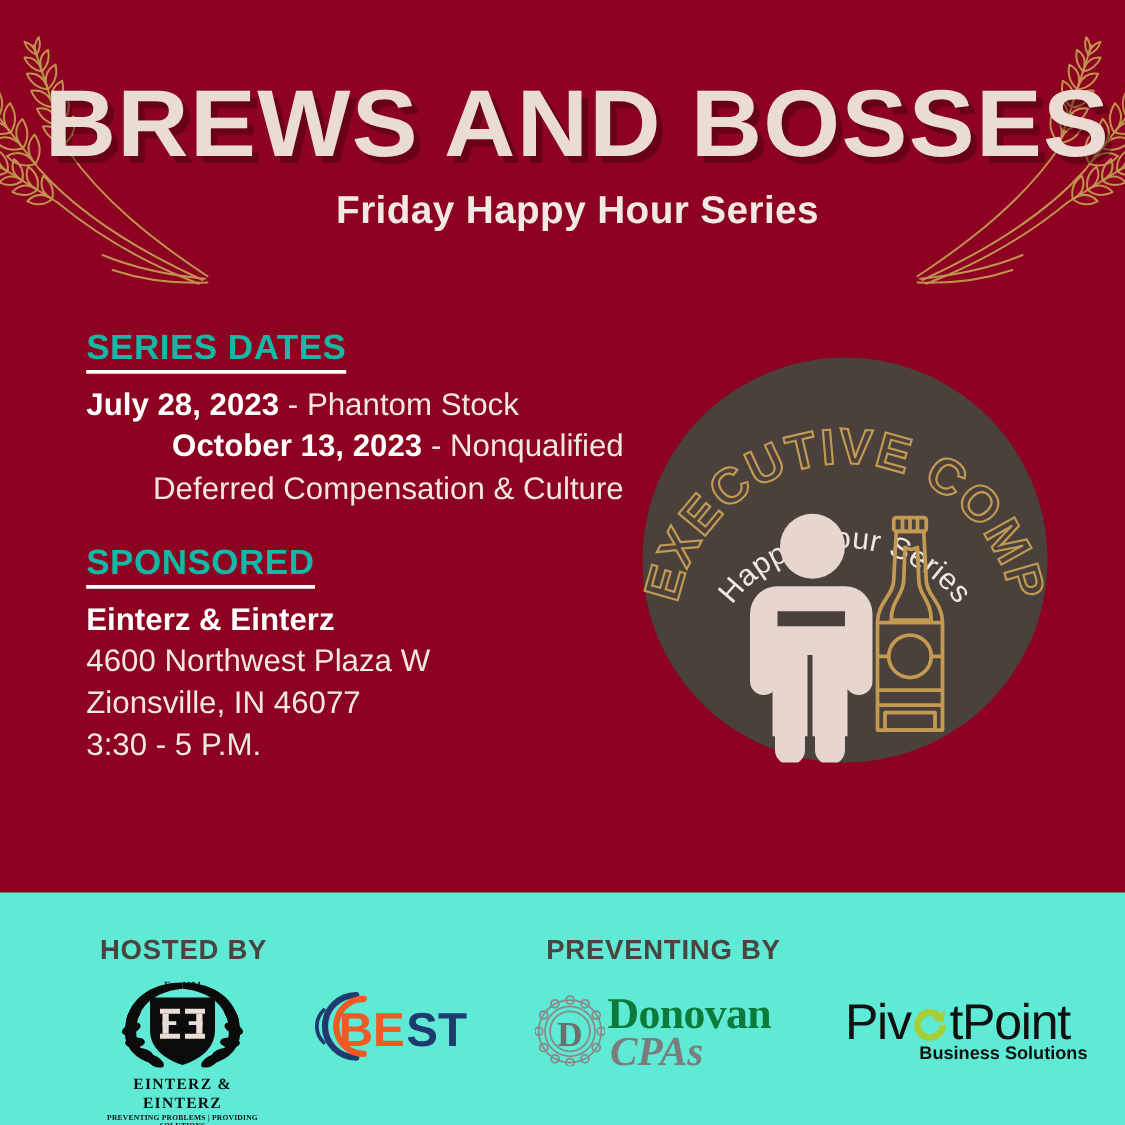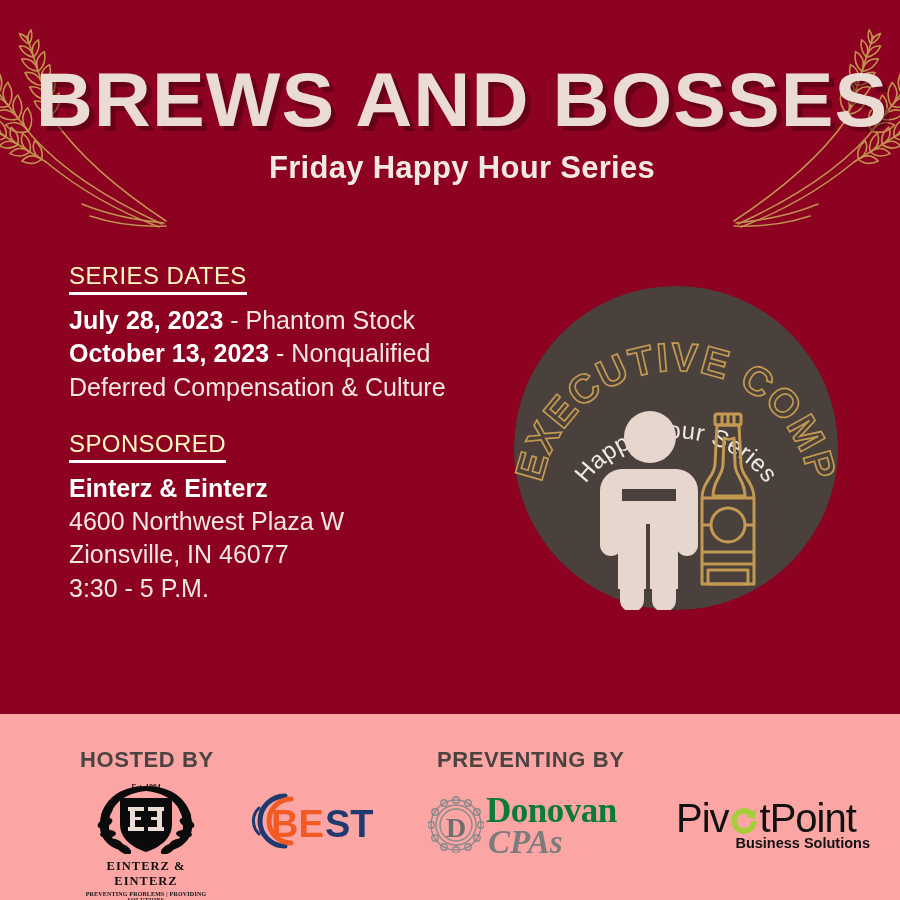--- a/index.html
+++ b/index.html
@@ -30,26 +30,26 @@
   }
   .subtitle{
     margin:0;padding-top:14px;
     font-size:31px;font-weight:700;color:#F3E9E4;
     letter-spacing:0.3px;
   }
 
   
   .info{position:absolute;left:69px;top:262px;width:430px;color:#F6EEEA;}
   .sec-head{
-    font-size:24px;font-weight:400;letter-spacing:0.4px;
-    color:#fef9c3;display:inline-block;
+    font-size:28px;font-weight:700;letter-spacing:0.4px;
+    color:#14b8a6;display:inline-block;
     border-bottom:3px solid #FFFFFF;padding-bottom:2px;margin-bottom:9px;
   }
   .line{font-size:25px;line-height:1.33;color:#F3E7E2;white-space:nowrap;}
-  .line.wrapme{white-space:normal;}
+  .line.wrapme{white-space:normal;text-align:right;}
   .line b{font-weight:700;color:#FFFFFF;}
   .block-gap{height:26px;}
 
   
   .badge{position:absolute;left:514px;top:286px;width:324px;height:324px;}
   .badge-circle{position:absolute;inset:0;border-radius:50%;background:#4A413C;}
   .badge svg{position:absolute;inset:0;}
   .arcs{position:absolute;left:0;top:0;}
   .arc-outer{
     font-family:"Liberation Sans Narrow","Liberation Sans",sans-serif;
@@ -58,21 +58,21 @@
   }
   .arc-inner{
     font-family:"Liberation Sans",sans-serif;
     font-size:24px;font-weight:400;letter-spacing:0.4px;
     fill:#F1E8E3;
   }
 
   
   .footer{
     position:absolute;left:0;top:714px;width:900px;height:186px;
-    background:#fca5a5;
+    background:#5eead4;
   }
   .foot-label{
     position:absolute;font-size:22px;font-weight:700;
     letter-spacing:0.6px;color:#4A4340;
   }
   .label-hosted{left:80px;top:33px;}
   .label-sponsored{left:437px;top:33px;}
 
   .logo{position:absolute;}
   .logo-einterz{left:76px;top:778px;width:140px;text-align:center;}

